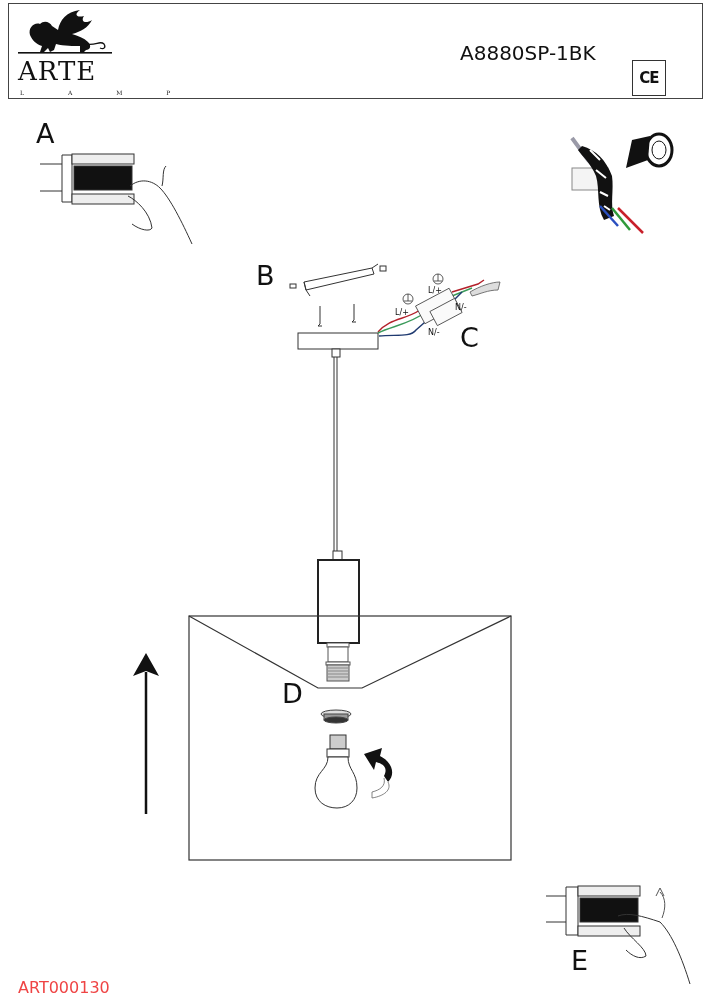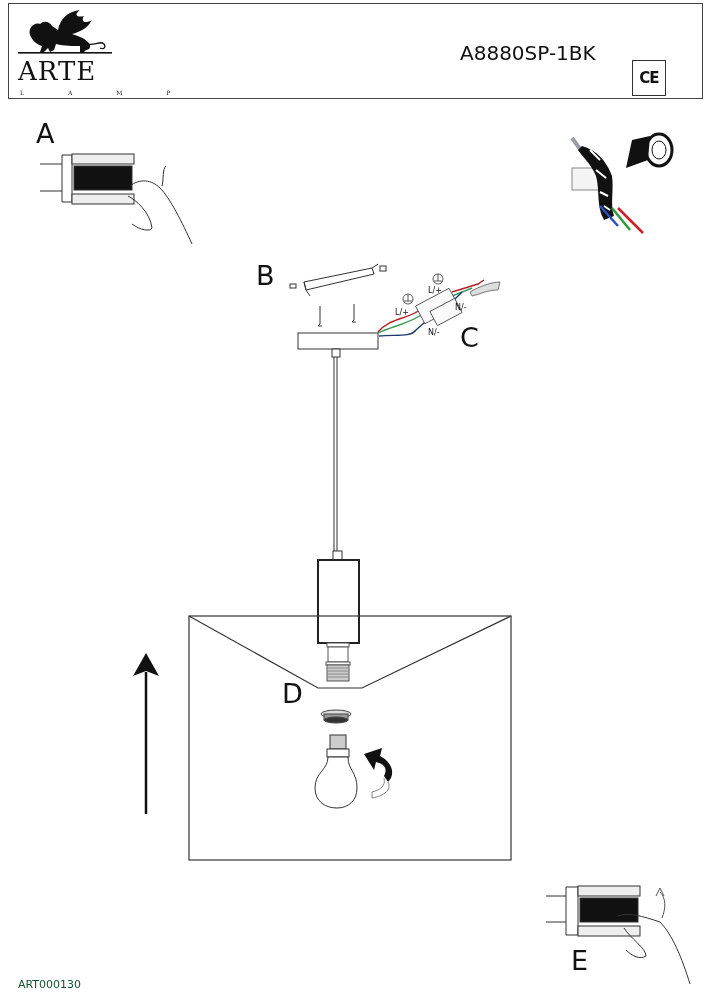--- a/index.html
+++ b/index.html
@@ -12,21 +12,21 @@
                   font-size: 26px; letter-spacing: 1px; color: #111; }
     #brand-sub { left: 20px; top: 89px; font-family: "DejaVu Serif", serif;
                  font-size: 6px; letter-spacing: 21px; color: #111; }
     #model-code { left: 460px; top: 41px; font-family: "DejaVu Sans", sans-serif;
                   font-size: 20px; color: #111; }
     #ce-box { left: 632px; top: 33px; width: 34px; height: 36px;
               border: 1.5px solid #333; box-sizing: border-box; display:flex;
               align-items:center; justify-content:center;
               font-family: "DejaVu Sans", sans-serif; font-size: 15px; font-weight: bold; letter-spacing: -1px; margin-top: 27px; }
     .step-letter { font-family: "DejaVu Sans", sans-serif; font-size: 27px; color: #111; }
-    #doc-code { left: 18px; top: 978px; font-family: "DejaVu Sans", sans-serif; font-size: 11px; color:#14532d; }
+    #doc-code { left: 18px; top: 978px; font-family: "DejaVu Sans", sans-serif; font-size: 16px; color:#ef4444; }
     svg { position: absolute; left: 0; top: 0; }
   </style>
 </head>
 <body>
 
 <div id="header-frame" class="abs"></div>
 
 <svg width="712" height="1000" viewBox="0 0 712 1000">
 
   <g fill="#111">

